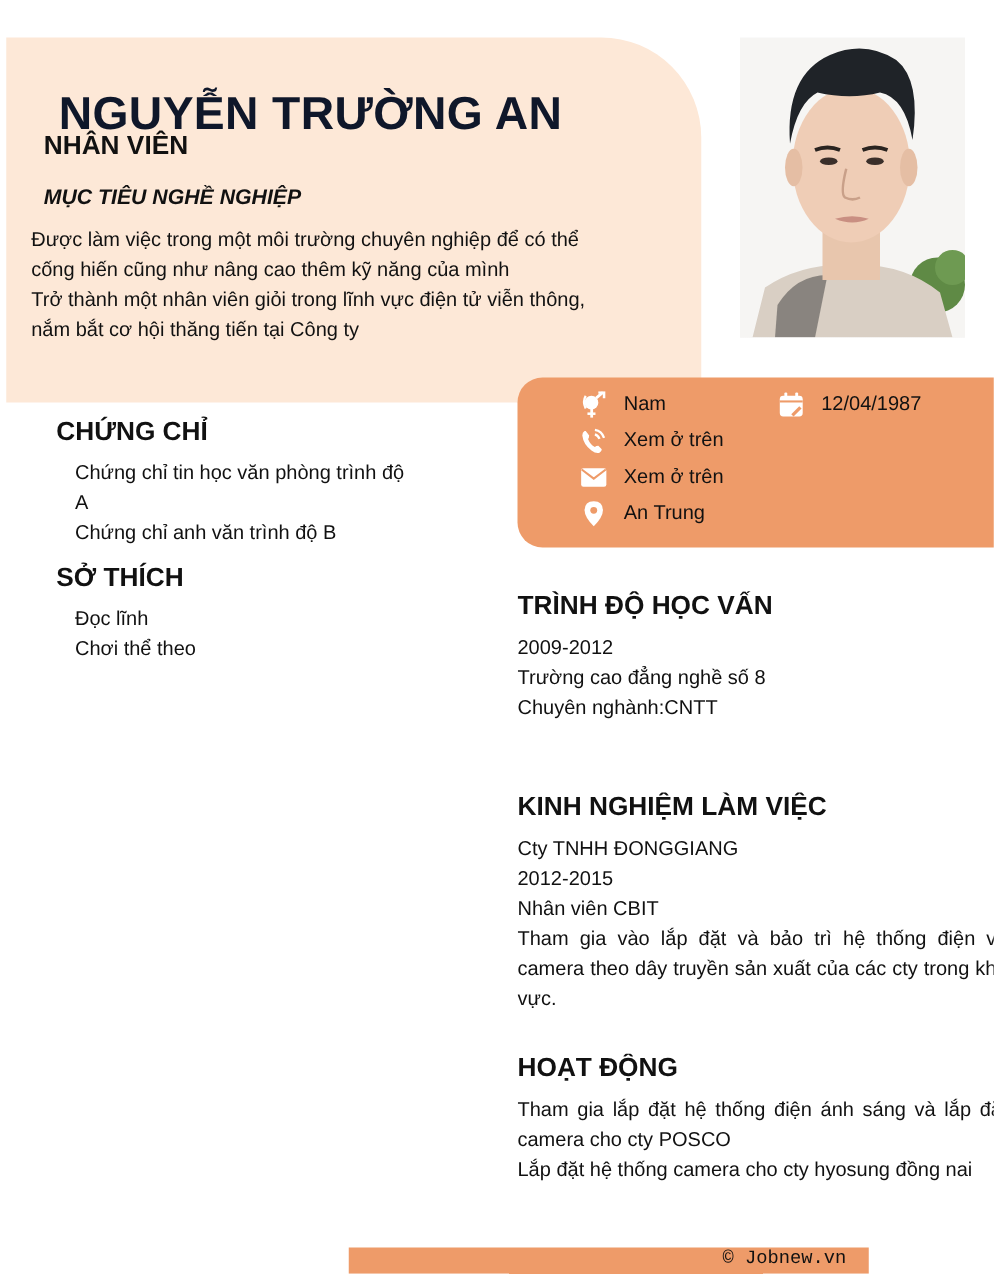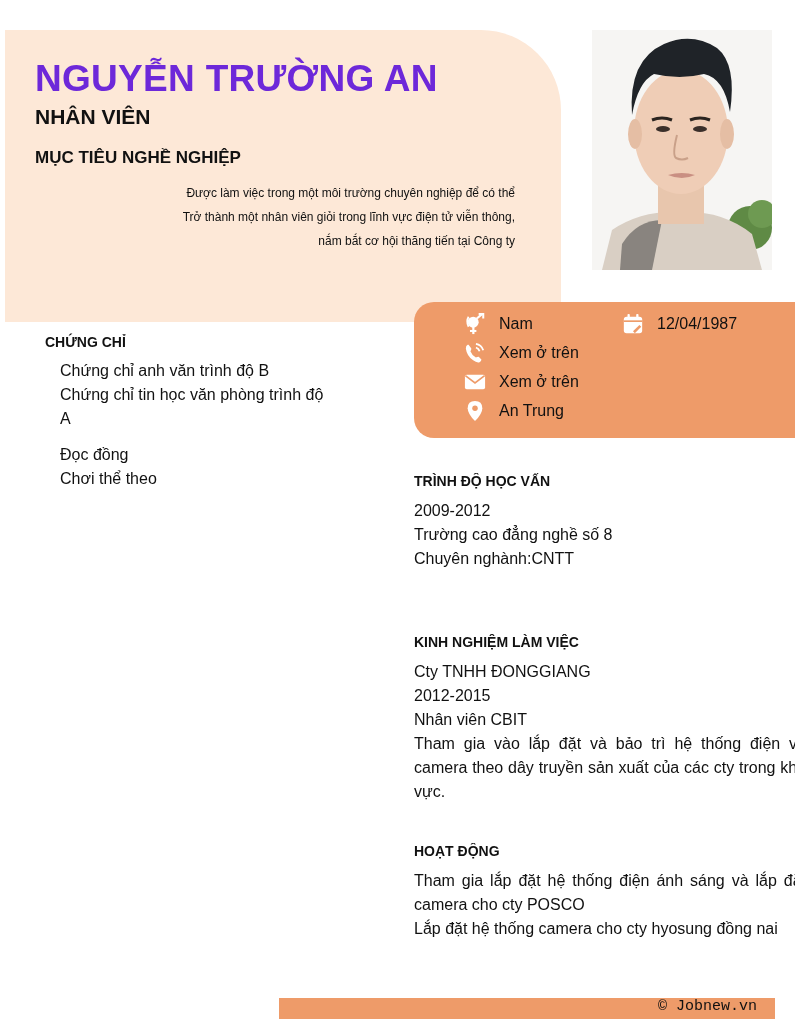--- a/index.html
+++ b/index.html
@@ -6,81 +6,81 @@
   body {
     width: 800px; height: 1019px; overflow: hidden; position: relative;
     background: #ffffff; color: #111;
     font-family: "Liberation Sans", "DejaVu Sans", sans-serif;
   }
   .header-bg {
     position: absolute; left: 5px; top: 30px; width: 556px; height: 292px;
     background: #fde8d7; border-top-right-radius: 80px;
   }
   .name {
-    position: absolute; left: 35px; top: 58px; margin: 0;
-    font-size: 37px; font-weight: 700; letter-spacing: 0.3px; color: #6d28d9;
+    position: absolute; left: 35px; top: 58px; margin: 12px;
+    font-size: 37px; font-weight: 700; letter-spacing: 0.3px; color: #0f172a;
     white-space: nowrap;
   }
   .job-title {
     position: absolute; left: 35px; top: 105px; margin: 0;
     font-size: 21px; font-weight: 700; color: #111;
   }
   .obj-heading {
     position: absolute; left: 35px; top: 148px; margin: 0;
-    font-size: 17px; font-weight: 700;
+    font-size: 17px; font-weight: 700; font-style: italic;
   }
   .obj-text {
-    position: absolute; left: 35px; top: 181px; width: 480px;
-    font-size: 12px; line-height: 24px; text-align: right;
+    position: absolute; left: 25px; top: 181px; width: 480px;
+    font-size: 16px; line-height: 24px;
   }
   .obj-text div { white-space: nowrap; }
   .photo {
     position: absolute; left: 592px; top: 30px; width: 180px; height: 240px;
     background: linear-gradient(180deg, #f7f7f7 0%, #f0eeec 100%);
     overflow: hidden;
   }
   .contact-box {
     position: absolute; left: 414px; top: 302px; width: 381px; height: 136px;
     background: #ee9b69; border-top-left-radius: 20px; border-bottom-left-radius: 20px;
   }
   .contact-item {
     position: absolute; display: flex; align-items: center; height: 24px;
     font-size: 16px; color: #111; justify-content: center;
   }
   .contact-item .ic { width: 24px; height: 24px; margin-right: 12px; display: flex; align-items: center; justify-content: center; }
   .contact-item svg { width: 22px; height: 22px; }
   .left-col { position: absolute; left: 45px; top: 334px; width: 300px; }
-  .sec-heading { margin: 0; font-size: 14px; font-weight: 700; color: #111; }
+  .sec-heading { margin: 0; font-size: 21px; font-weight: 700; color: #111; }
   .list { margin: 9px 0 0 15px; font-size: 16px; line-height: 24px; }
   .list div { padding: 0; }
   .right-col { position: absolute; left: 414px; width: 381px; overflow: hidden; }
   .right-col .sec-heading { white-space: nowrap; }
   .right-col .body { margin-top: 10px; font-size: 16px; line-height: 24px; }
   .justify { text-align: justify; width: 392px; }
   .footer {
-    position: absolute; left: 279px; top: 998px; width: 454px; height: 21px;
+    position: absolute; left: 279px; top: 998px; width: 416px; height: 21px;
     background: #ee9b69;
-    padding-left: 42px;
   }
   .footer span {
     position: absolute; right: 18px; top: 0px;
     font-family: "Liberation Mono", "DejaVu Sans Mono", monospace; font-size: 15px; color: #111;
   }
 </style>
 </head>
 <body>
 
 <div class="header-bg"></div>
 
 <h1 class="name">NGUYỄN TRƯỜNG AN</h1>
 <h2 class="job-title">NHÂN VIÊN</h2>
 
 <h3 class="obj-heading">MỤC TIÊU NGHỀ NGHIỆP</h3>
 <div class="obj-text">
   <div>Được làm việc trong một môi trường chuyên nghiệp để có thể</div>
+  <div>cống hiến cũng như nâng cao thêm kỹ năng của mình</div>
   <div>Trở thành một nhân viên giỏi trong lĩnh vực điện tử viễn thông,</div>
   <div>nắm bắt cơ hội thăng tiến tại Công ty</div>
 </div>
 
 <div class="photo">
   <svg width="180" height="240" viewBox="0 0 180 240">
     <rect width="180" height="240" fill="#f6f5f3"></rect>
     <circle cx="158" cy="198" r="22" fill="#5f8a45"></circle>
     <circle cx="170" cy="184" r="14" fill="#6e9a52"></circle>
     <path d="M10 240 L20 200 Q50 180 88 182 Q130 180 160 204 L170 240 Z" fill="#d9cfc4"></path>
@@ -152,27 +152,28 @@
         </svg>
     </span>
     <span>An Trung</span>
   </div>
 </div>
 
 <div class="left-col">
   <section>
     <h3 class="sec-heading">CHỨNG CHỈ</h3>
     <div class="list" style="width:270px;">
+      <div>Chứng chỉ tin học văn phòng trình độ A</div>
       <div>Chứng chỉ anh văn trình độ B</div>
-      <div>Chứng chỉ tin học văn phòng trình độ A</div>
     </div>
   </section>
   <section style="margin-top:12px;">
+    <h3 class="sec-heading">SỞ THÍCH</h3>
     <div class="list">
-      <div>Đọc đồng</div>
+      <div>Đọc lĩnh</div>
       <div>Chơi thể theo</div>
     </div>
   </section>
 </div>
 
 <section class="right-col" style="top:473px;">
   <h3 class="sec-heading">TRÌNH ĐỘ HỌC VẤN</h3>
   <div class="body">
     <div>2009-2012</div>
     <div>Trường cao đẳng nghề số 8</div>

